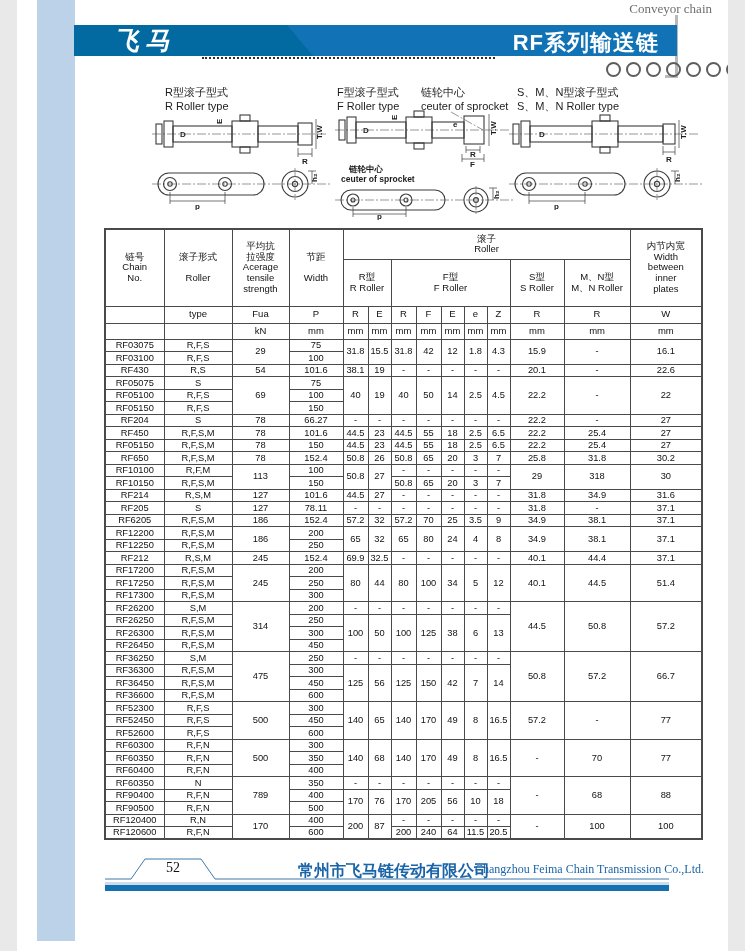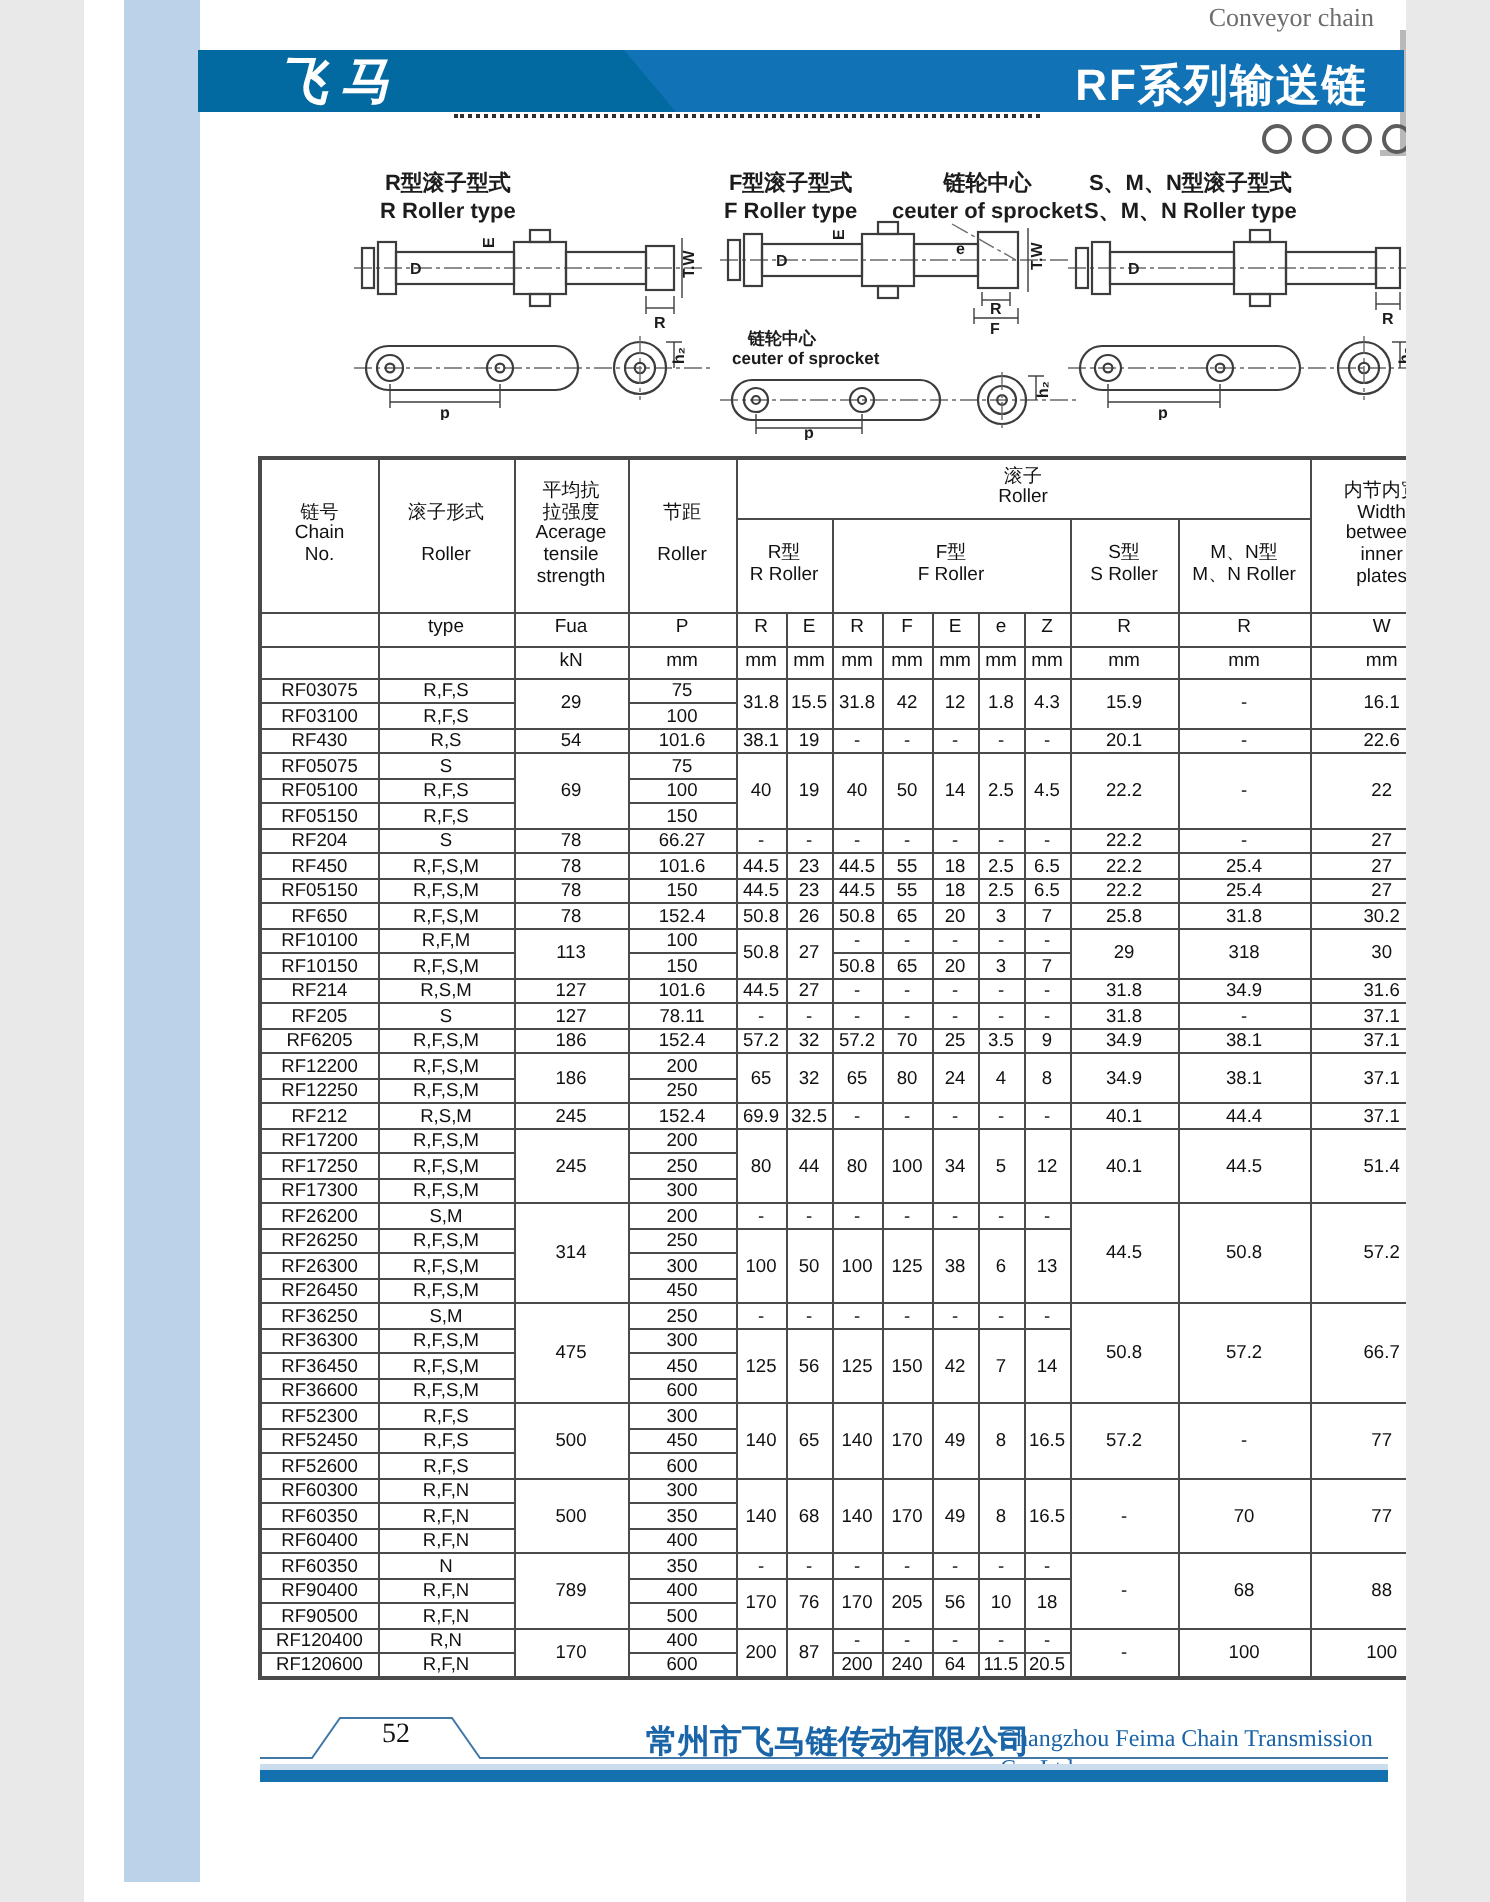--- a/index.html
+++ b/index.html
@@ -1,16 +1,16 @@
 <!DOCTYPE html>
 <html><head>
 <meta charset="utf-8">
 <style>
   html,body{margin:0;padding:0;background:#e9e9e9;}
-  #page{position:relative;width:661px;height:951px;background:#ffffff;margin:0 auto;
+  #page{position:relative;width:711px;height:951px;background:#ffffff;margin:0 auto;
         font-family:"Liberation Sans",sans-serif;overflow:hidden;}
 
   
   .leftbar{position:absolute;left:20px;top:0;width:38px;height:941px;background:#bcd2e8;}
 
   
   .conveyor{position:absolute;right:16px;top:1px;font-family:"Liberation Serif",serif;
             font-size:13px;color:#6e6e6e;}
   .bracket{position:absolute;left:648px;top:15px;width:10px;height:60px;
            border-right:3px solid #b9b9b9;border-bottom:3px solid #b9b9b9;}
@@ -21,22 +21,22 @@
   .brand{position:absolute;left:57px;top:25px;width:239px;height:31px;background:#0369a1;
          clip-path:polygon(0 0,calc(100% - 26px) 0,100% 100%,0 100%);}
   .brand-text{position:absolute;left:40px;top:0;color:#fff;font-size:25px;line-height:31px;
          font-family:"DejaVu Serif",serif;font-style:italic;font-weight:bold;letter-spacing:6px;}
   .dotline{position:absolute;left:185px;top:54px;width:293px;height:3px;
            border-bottom:2.5px dotted #2f2f2f;}
   .circles{position:absolute;left:589px;top:62px;display:flex;gap:5px;}
   .circles i{display:block;width:11px;height:11px;border:2px solid #5d5d5d;border-radius:50%;}
 
   
-  .dtitle{position:absolute;font-size:11px;font-weight:bold;line-height:1.25;color:#1c1c1c;
-          white-space:pre-line;text-align:center;}
+  .dtitle{position:absolute;font-size:11px;font-weight:normal;line-height:1.25;color:#1c1c1c;
+          white-space:pre-line;}
 
   
   .dwg{position:absolute;}
   .dwg rect,.dwg path,.dwg circle{fill:none;stroke:#3c3c3c;stroke-width:1.1;}
   .dwg .cl{stroke:#6a6a6a;stroke-width:0.7;stroke-dasharray:9 2 2 2;}
   .dwg .dim{stroke:#3c3c3c;stroke-width:0.7;}
   .dwg text{font-family:"Liberation Sans",sans-serif;font-size:8px;fill:#1c1c1c;
             font-weight:bold;}
   .dwg text.cap{font-size:8.5px;}
 
@@ -239,21 +239,21 @@
         <th rowspan="2">滚子形式
 
 Roller</th>
         <th rowspan="2">平均抗
 拉强度
 Acerage
 tensile
 strength</th>
         <th rowspan="2">节距
 
-Roller</th>
+Width</th>
         <th colspan="9">滚子
 Roller</th>
         <th rowspan="2">内节内宽
 Width
 between
 inner
 plates</th>
       </tr>
       <tr class="hr2">
         <th colspan="2">R型

